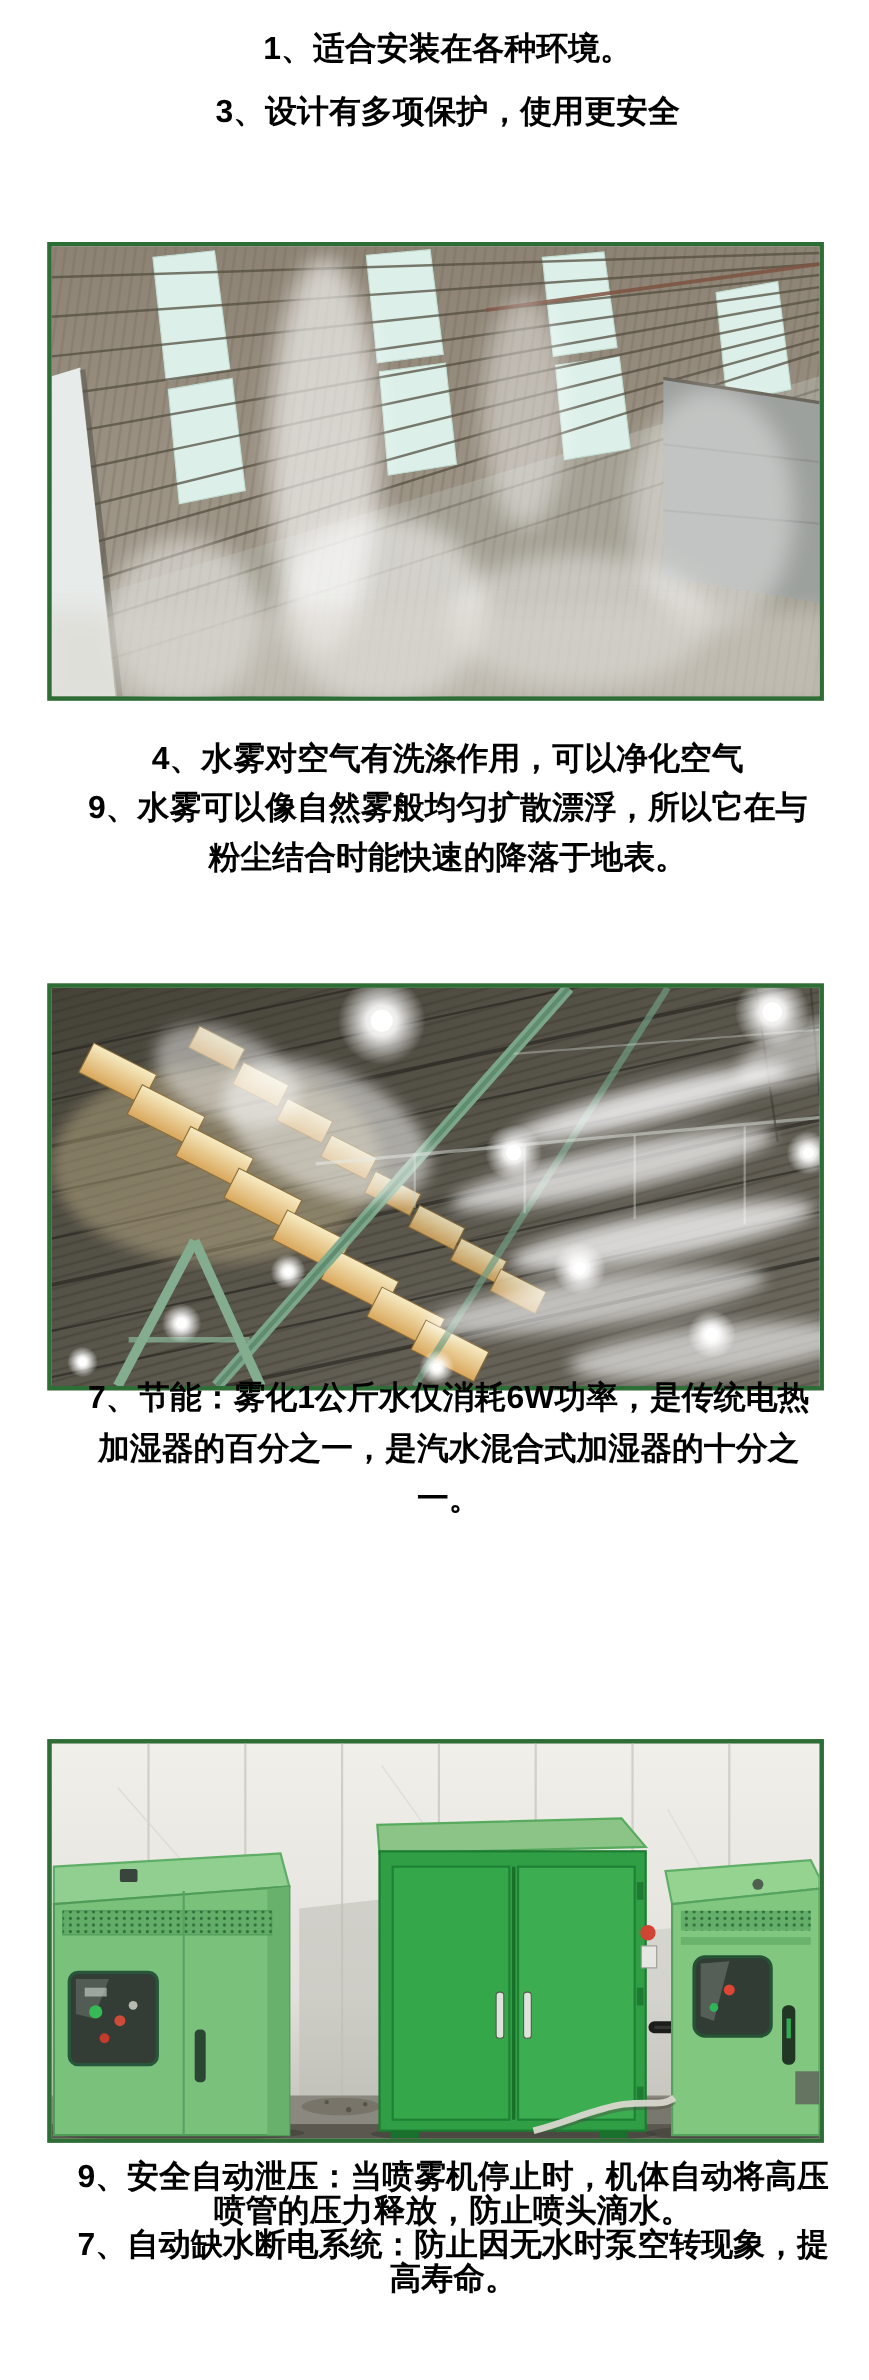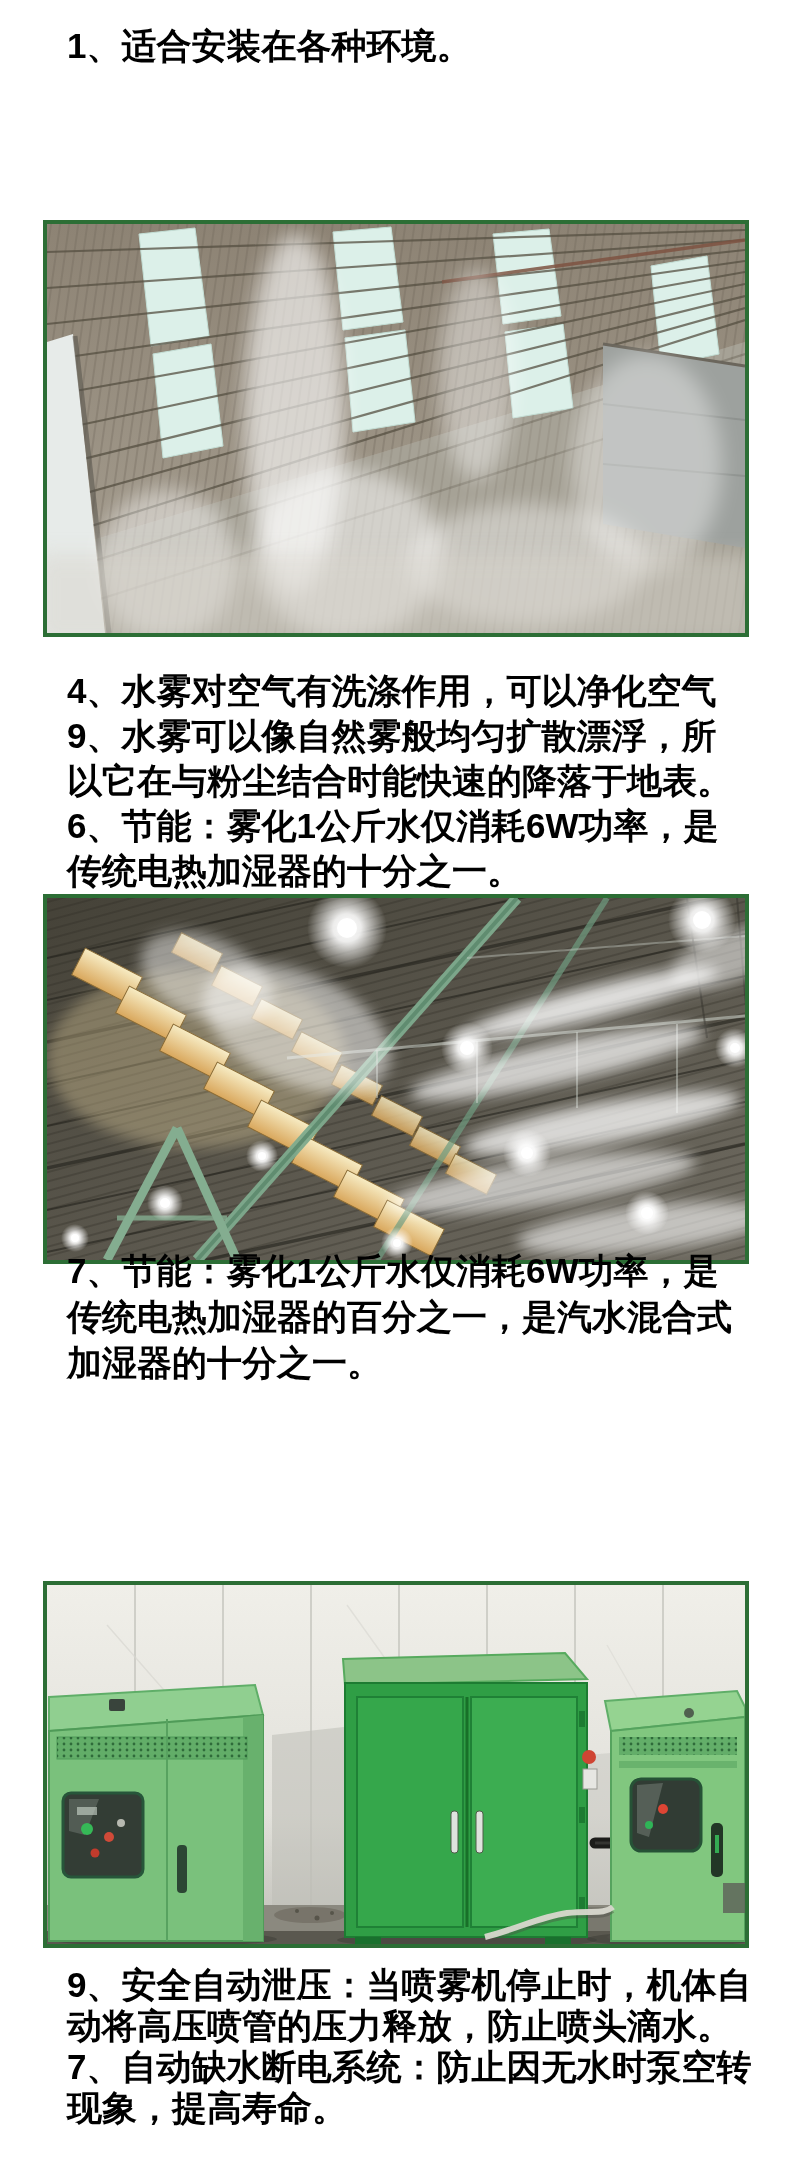--- a/index.html
+++ b/index.html
@@ -2,42 +2,43 @@
 <html><head>
 <meta charset="utf-8">
 <style>
   html,body{margin:0;padding:0;}
   body{
     width:790px;height:2164px;position:relative;background:#ffffff;
     font-family:"Liberation Sans","DejaVu Sans",sans-serif;
     color:#000;overflow:hidden;
   }
   section.txt{position:absolute;left:67px;width:680px;}
-  section.txt p{margin:0;font-size:35px;line-height:45px;font-weight:600;letter-spacing:0;}
+  section.txt p{margin:0;font-size:29px;line-height:45px;font-weight:600;letter-spacing:0;text-align:center;}
   #sec-top{top:26px;}
   #sec-top p{line-height:39px;margin-bottom:18px;}
   #sec-mid{top:668px;}
   #sec-lower{top:1248px;width:682px;}
   #sec-lower p{line-height:46px;}
   #sec-bottom{top:1964px;width:690px;}
-  #sec-bottom p{line-height:41px;}
+  #sec-bottom p{line-height:31px;}
   figure.photo{
     position:absolute;left:43px;margin:0;width:698px;
     border:4px solid #2c6e35;background:#b3afa5;
   }
   #photo1{top:220px;height:409px;}
   #photo2{top:894px;height:362px;}
   #photo3{top:1581px;height:359px;}
   figure.photo svg{display:block;width:100%;height:100%;}
 </style>
 </head>
 <body>
 
 <section class="txt" id="sec-top">
   <p>1、适合安装在各种环境。</p>
+  <p>3、设计有多项保护，使用更安全</p>
 </section>
 
 <figure class="photo" id="photo1">
 <svg viewBox="0 0 698 409" preserveAspectRatio="none">
   <defs>
     <pattern id="p1corr" width="9" height="9" patternUnits="userSpaceOnUse" patternTransform="rotate(8)">
       <line x1="4" y1="0" x2="4" y2="9" stroke="#6f675a" stroke-width="2" opacity="0.33"></line>
     </pattern>
     <linearGradient id="p1roof" x1="0" y1="0" x2="0" y2="1">
       <stop offset="0" stop-color="#8d8374"></stop>
@@ -98,21 +99,20 @@
     <ellipse cx="120" cy="340" rx="70" ry="75" opacity="0.45"></ellipse>
     <ellipse cx="480" cy="340" rx="120" ry="60" opacity="0.4"></ellipse>
   </g>
   <rect x="-10" y="330" width="718" height="90" fill="#d8d4cc" opacity="0.5" filter="url(#p1blur)"></rect>
 </svg>
 </figure>
 
 <section class="txt" id="sec-mid">
   <p>4、水雾对空气有洗涤作用，可以净化空气</p>
   <p>9、水雾可以像自然雾般均匀扩散漂浮，所以它在与粉尘结合时能快速的降落于地表。</p>
-  <p>6、节能：雾化1公斤水仅消耗6W功率，是传统电热加湿器的十分之一。</p>
 </section>
 
 <figure class="photo" id="photo2">
 <svg viewBox="0 0 698 362" preserveAspectRatio="none">
   <defs>
     <linearGradient id="p2g" x1="0" y1="0" x2="1" y2="1">
       <stop offset="0" stop-color="#454238"></stop>
           <stop offset="1" stop-color="#6e6a60"></stop>
     </linearGradient>
     <pattern id="p2corr" width="9" height="9" patternUnits="userSpaceOnUse" patternTransform="rotate(-15)">

